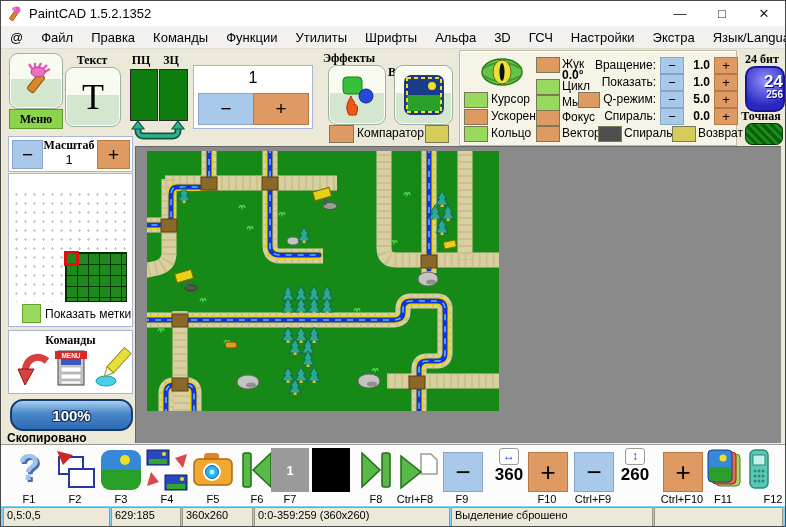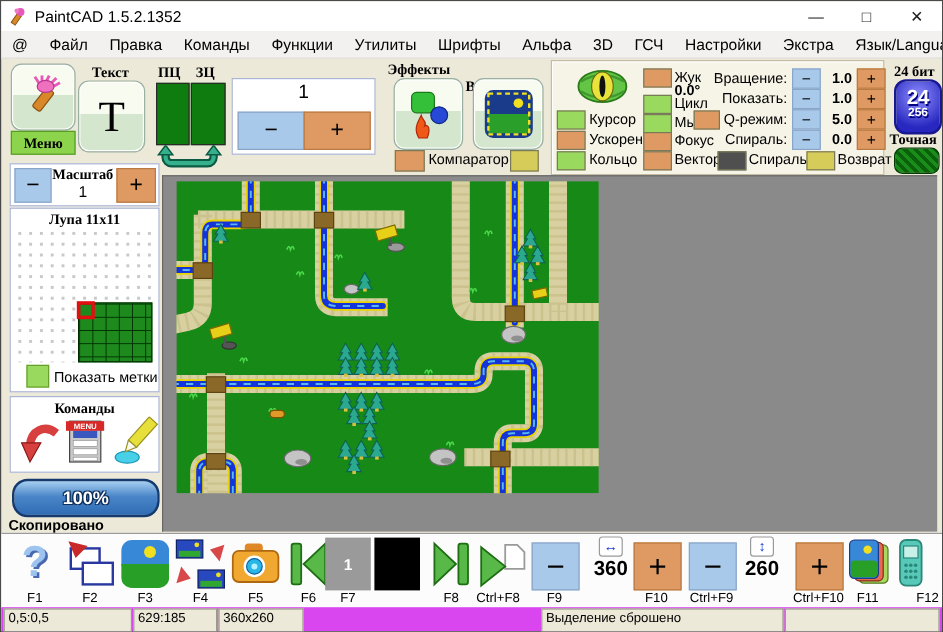--- a/index.html
+++ b/index.html
@@ -27,28 +27,28 @@
   .swatch{border:1px solid #7a7a5a;}
   .whitebox{background:#fff;border:1px solid #aab4d4;}
   .panel-label{font-size:12px;white-space:nowrap;}
   .num{font-size:12px;font-weight:bold;text-align:right;}
   .mini-btn{position:absolute;width:22px;height:15px;font-size:13px;line-height:13px;text-align:center;}
   
   .bottombar{position:absolute;left:0;top:443px;width:100%;height:62px;background:#fcfcfc;border-top:1px solid #9a9a9a;}
   .fl{position:absolute;top:48px;font-size:11px;text-align:center;color:#000;}
   .sqbtn{position:absolute;top:7px;width:38px;height:38px;font-size:26px;}
   
-  .statusbar{position:absolute;left:0;top:505px;width:100%;height:20px;background:#d946ef;}
+  .statusbar{position:absolute;left:0;top:505px;width:100%;height:20px;background:#7dd3fc;}
   .scell{position:absolute;top:1px;height:16px;border:1px solid #9a9a8a;background:#ece9d8;font-size:11px;padding:1px 3px;white-space:nowrap;overflow:hidden;}
   .blue-strip{position:absolute;left:0;top:525px;width:100%;height:2px;background:#2a5ac8;}
   
   .dots{background-color:#fff;background-image:radial-gradient(#c9c9c9 1.2px,transparent 1.3px);background-size:9px 9px;}
   .grid{background-color:#1e8a1e;background-image:linear-gradient(#003300 1px,transparent 1px),linear-gradient(90deg,#003300 1px,transparent 1px);background-size:11px 11px;border:1px solid #002a00;}
   .btn100{border-radius:13px;background:linear-gradient(#a6d0f2,#4a86c8 45%,#2f6cb4);border:2px solid #163a6e;color:#fff;font-weight:bold;font-size:15px;display:flex;align-items:center;justify-content:center;text-shadow:1px 1px 0 #10305e,-1px -1px 0 #10305e,1px -1px 0 #10305e,-1px 1px 0 #10305e;}
-  .bits-icon{border-radius:10px;background:radial-gradient(circle at 50% 30%,#9090ff,#2828c0 75%);border:2px solid #181890;color:#fff;text-align:center;line-height:1;}
+  .bits-icon{border-radius:10px;background:radial-gradient(circle at 50% 30%,#9090ff,#2828c0 75%);border:2px solid #181890;color:#fff;text-align:right;line-height:1;}
   .precise-btn{border-radius:7px;background:repeating-linear-gradient(45deg,#0b600b 0 3px,#1a8c1a 3px 6px);border:1px solid #053a05;}
   .bugpanel{background:#f6f3e7;border:1px solid #c4bca2;box-shadow:inset 1px 1px 0 #fff;}
 </style>
 </head>
 <body>
 
 <div id="window">
 
   <div class="titlebar">
     <svg width="16" height="16" style="margin-left:6px" viewBox="0 0 16 16">
@@ -204,21 +204,20 @@
   <div class="abs precise-btn" style="left:744px;top:122px;width:36px;height:20px;"></div>
 
   <div class="abs whitebox" style="left:7px;top:135px;width:123px;height:34px;">
     <div class="abs btn-blue" style="left:3px;top:3px;width:29px;height:27px;">−</div>
     <div class="abs lbl" style="left:33px;top:1px;width:54px;">Масштаб</div>
     <div class="abs" style="left:33px;top:15px;width:54px;text-align:center;font-size:13px;">1</div>
     <div class="abs btn-orange" style="left:88px;top:3px;width:31px;height:27px;">+</div>
   </div>
 
   <div class="abs whitebox" style="left:7px;top:172px;width:123px;height:152px;">
-    <div class="abs lbl" style="left:0;top:2px;width:100%;">Лупа 11x11</div>
     <div class="abs dots" style="left:3px;top:16px;width:115px;height:112px;">
       <div class="abs grid" style="left:53px;top:62px;width:60px;height:48px;"></div>
       <div class="abs" style="left:52px;top:61px;width:9px;height:9px;border:3px solid #e01010;"></div>
     </div>
     <div class="abs" style="left:13px;top:130px;width:17px;height:17px;background:#98d95e;border:1px solid #6aa030;"></div>
     <div class="abs txt" style="left:36px;top:133px;">Показать метки</div>
   </div>
 
   <div class="abs whitebox" style="left:7px;top:329px;width:123px;height:62px;">
     <div class="abs lbl" style="left:0;top:2px;width:100%;">Команды</div>
@@ -515,18 +514,19 @@
           <circle cx="18" cy="33" r="1.5"></circle>
         </g>
     </svg>
     <div class="fl" style="left:742px;width:32px;margin-left:14px;">F12</div>
   </div>
 
   <div class="statusbar">
     <div class="scell" style="left:2px;width:99px;">0,5:0,5</div>
     <div class="scell" style="left:110px;width:62px;">629:185</div>
     <div class="scell" style="left:181px;width:63px;">360x260</div>
+    <div class="scell" style="left:253px;width:188px;">0:0-359:259 (360x260)</div>
     <div class="scell" style="left:450px;width:194px;">Выделение сброшено</div>
     <div class="scell" style="left:653px;width:121px;"></div>
   </div>
   <div class="blue-strip"></div>
 
 </div>
 
 </body></html>

